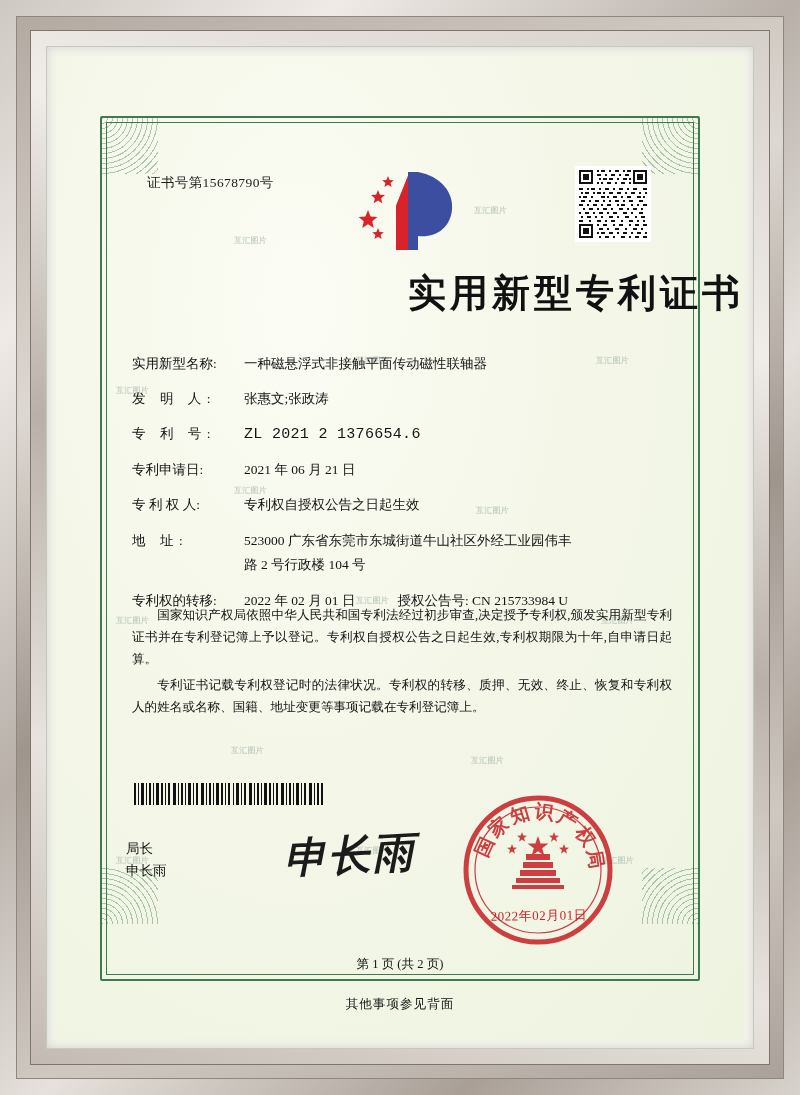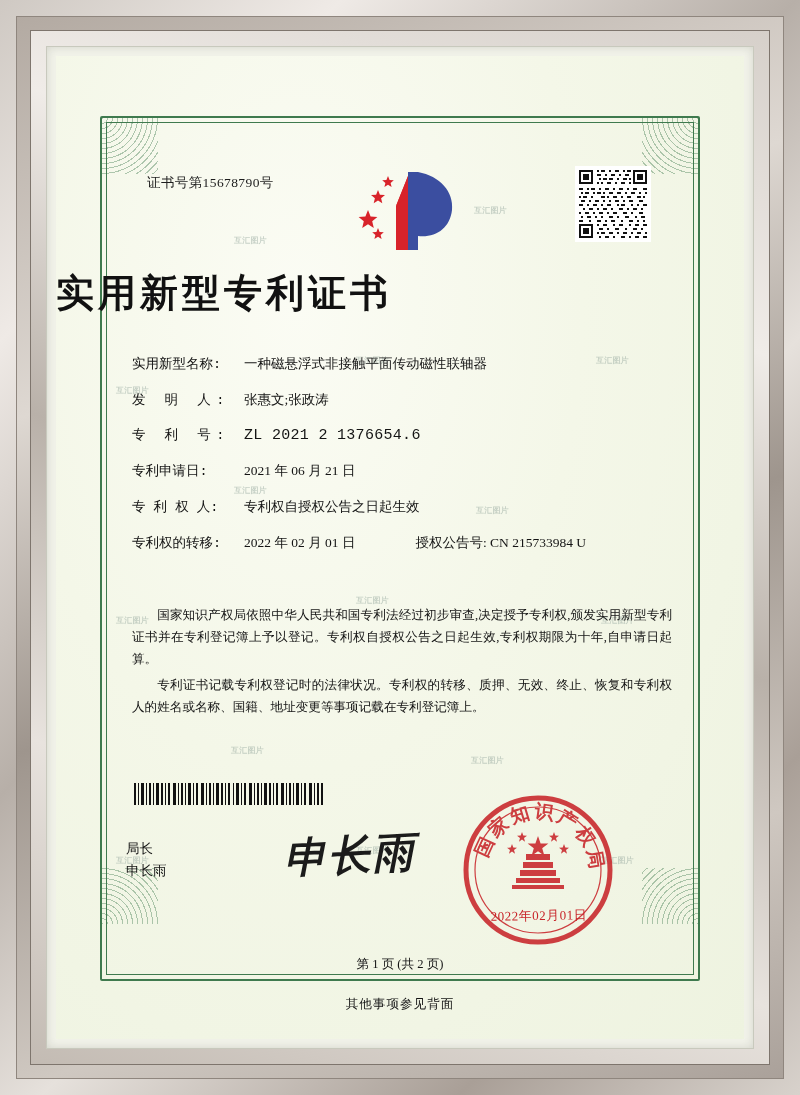--- a/index.html
+++ b/index.html
@@ -126,21 +126,21 @@
     background: #ffffff;
     padding: 2px;
     box-sizing: border-box;
   }
   .qr svg { display:block; }
 
   .main-title {
     position: absolute;
     left: 0; top: 212px;
     width: 688px;
-    text-align: left;
+    text-align: right;
     font-size: 38px;
     font-weight: 700;
     letter-spacing: 4px;
     color: #111;
   }
 
   
   .fields {
     position: absolute;
     left: 76px; top: 298px;
@@ -151,29 +151,28 @@
   .row {
     display: flex;
     align-items: baseline;
     margin-bottom: 15px;
     line-height: 20px;
   }
   .row .lbl {
     width: 112px;
     flex: 0 0 112px;
     white-space: nowrap;
-    font-family: Liberation Mono, monospace;
   }
   .row .lbl.sp  { letter-spacing: 5.5px; }
   .row .lbl.sp2 { letter-spacing: 5.5px; }
   .row .val {
     flex: 1 1 auto;
   }
   .row .val.mono { font-family: "Liberation Mono", monospace; font-size: 15px; letter-spacing: .3px;}
-  .row .val2 { margin-left: 60px; white-space: nowrap; }
+  .row .val2 { margin-left: 42px; white-space: nowrap; }
   .row.addr .val { line-height: 22px; }
   .addr-l2 { display:block; margin-top: 2px; }
 
   
   .paras {
     position: absolute;
     left: 76px; top: 548px;
     width: 540px;
     font-size: 12.6px;
     line-height: 22px;
@@ -508,20 +507,27 @@
       <div class="row">
         <span class="lbl">专利申请日:</span>
         <span class="val">2021 年 06 月 21 日</span>
       </div>
 
       <div class="row">
         <span class="lbl">专 利 权 人:</span>
         <span class="val">专利权自授权公告之日起生效</span>
       </div>
 
+      <div class="row addr">
+        <span class="lbl sp2">地      址:</span>
+        <span class="val">
+          <span>523000  广东省东莞市东城街道牛山社区外经工业园伟丰</span>
+          <span class="addr-l2">路 2 号行政楼 104 号</span>
+        </span>
+      </div>
 
       <div class="row">
         <span class="lbl">专利权的转移:</span>
         <span class="val" style="flex:0 0 auto">2022 年 02 月 01 日</span>
         <span class="val2">授权公告号: CN 215733984 U</span>
       </div>
     </div>
 
     <div class="paras">
       <p>国家知识产权局依照中华人民共和国专利法经过初步审查,决定授予专利权,颁发实用新型专利证书并在专利登记簿上予以登记。专利权自授权公告之日起生效,专利权期限为十年,自申请日起算。</p>

